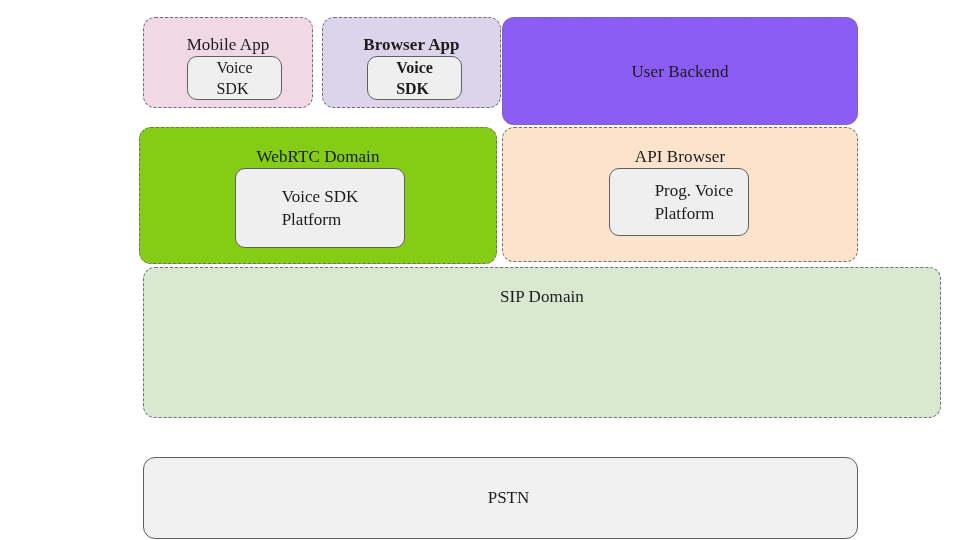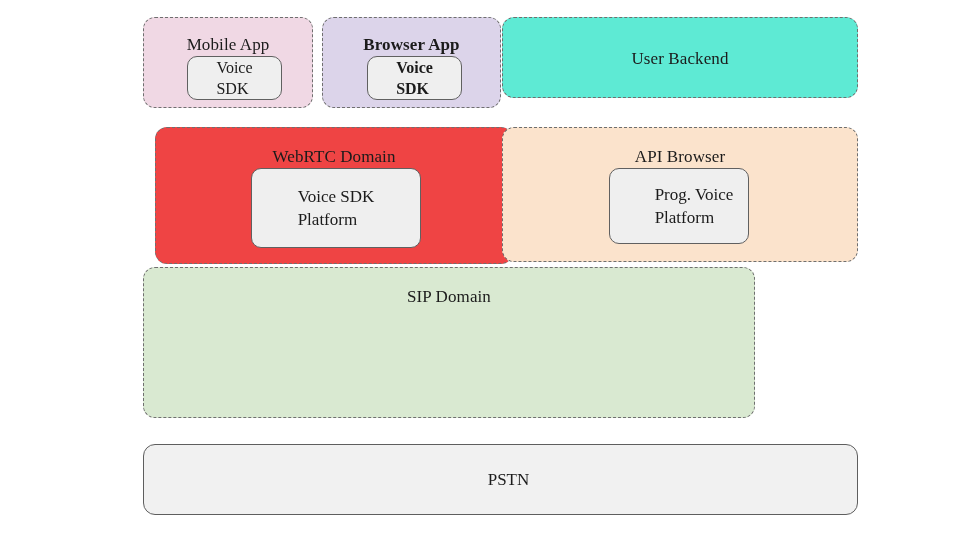--- a/index.html
+++ b/index.html
@@ -73,34 +73,34 @@
     display: flex;
     align-items: center;
     justify-content: center;
     font-size: 17px;
     color: #1b1b1b;
   }
 
   
   #grp-mobile-app   { left:143px; top:17px;  width:170px; height:91px;  background:#f0d8e4; }
   #grp-browser-app  { left:322px; top:17px;  width:179px; height:91px;  background:#dcd4ea;font-weight:bold; }
-  #grp-user-backend { left:502px; top:17px;  width:356px; height:81px;  background:#5eead4; }
+  #grp-user-backend { left:502px; top:17px;  width:356px; height:108px;  background:#8b5cf6; }
 
-  #grp-webrtc       { left:155px; top:127px; width:358px; height:137px; background:#ef4444; }
+  #grp-webrtc       { left:139px; top:127px; width:358px; height:137px; background:#84cc16; }
   #grp-api          { left:502px; top:127px; width:356px; height:135px; background:#fbe3cc; }
 
-  #grp-sip          { left:143px; top:267px; width:612px; height:151px; background:#d9e9d1; }
+  #grp-sip          { left:143px; top:267px; width:798px; height:151px; background:#d9e9d1; }
 
-  #box-pstn         { left:143px; top:444px; width:715px; height:71px;padding-left:16px; }
+  #box-pstn         { left:143px; top:457px; width:715px; height:82px;padding-left:16px; }
 
   #node-mobile-sdk  { left:43px;  top:38px;  width:95px;  height:44px; }
   #node-browser-sdk { left:44px;  top:38px;  width:95px;  height:44px; }
 
   #node-voice-sdk-platform { left:95px;  top:40px; width:170px; height:80px; }
-  #node-prog-voice         { left:106px; top:40px; width:140px; height:76px;padding-left:30px; }
+  #node-prog-voice         { left:106px; top:40px; width:140px; height:68px;padding-left:30px; }
   #node-sip-trunking       { left:216px; top:38px; width:280px; height:79px; }
 </style>
 </head>
 <body>
 
 <div id="canvas">
 
   <div class="group" id="grp-mobile-app">
     <div class="group-label label-top2">Mobile App</div>
     <div class="node small" id="node-mobile-sdk">Voice

